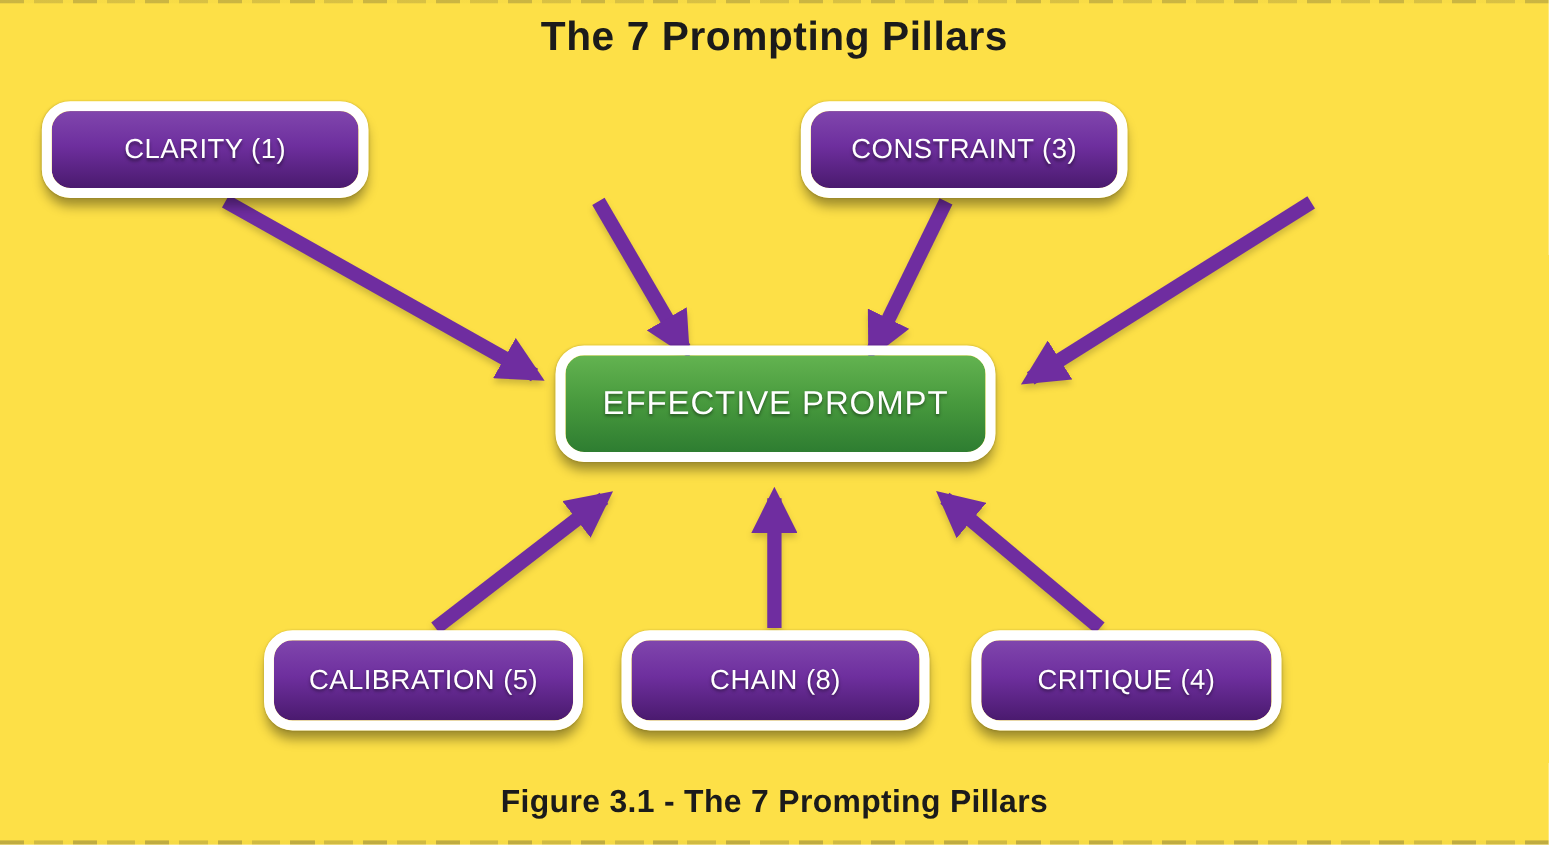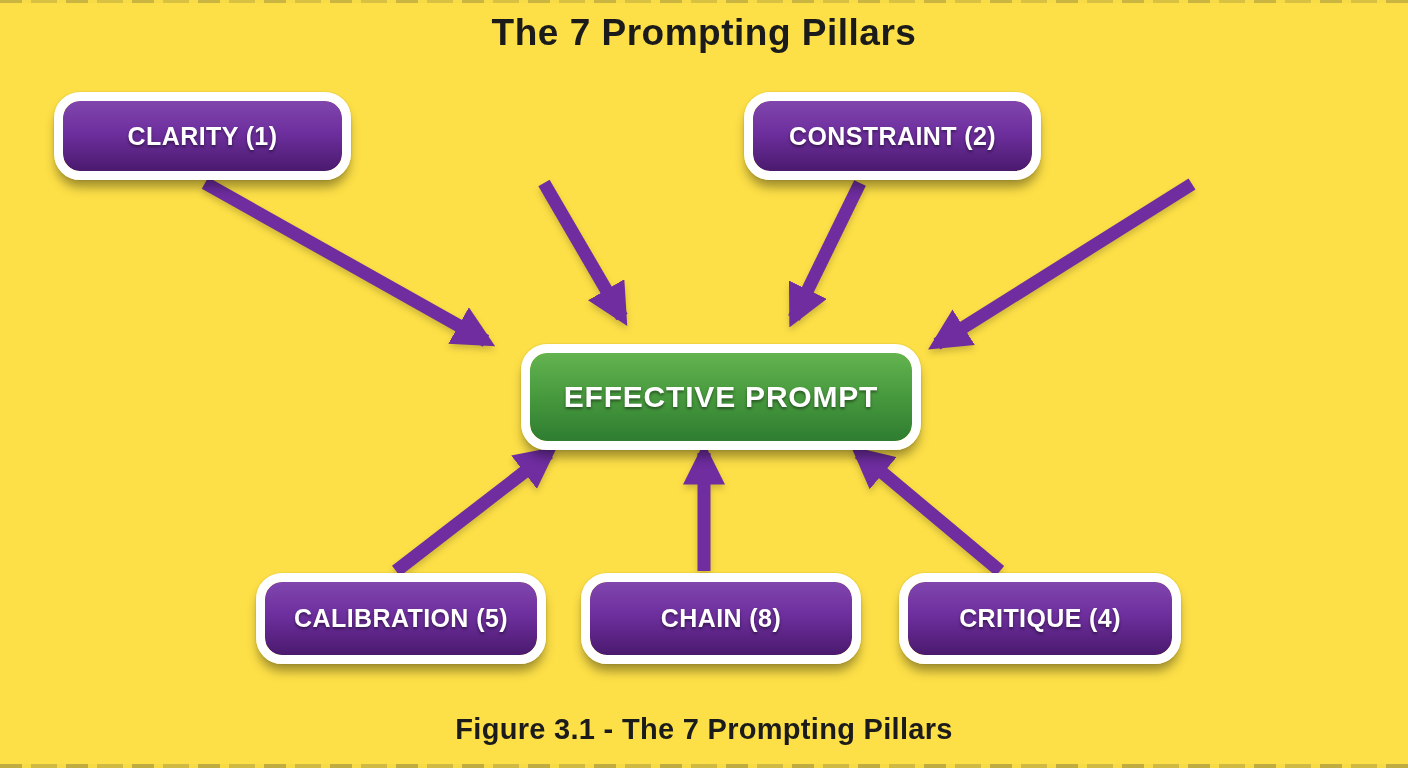--- a/index.html
+++ b/index.html
@@ -48,26 +48,25 @@
 
   .node {
     position: absolute;
     border: 9px solid #ffffff;
     border-radius: 26px;
     background-clip: padding-box;
     display: flex;
     align-items: center;
     justify-content: center;
     color: var(--label-text, #ffffff);
-    font-weight: 700;
+    font-weight: 400;
     letter-spacing: 0.4px;
     text-shadow: 0 2px 3px rgba(0,0,0,0.45);
     box-shadow: 0 0 2px rgba(0,0,0,0.18), 0 9px 11px -2px rgba(0,0,0,0.38);
     white-space: nowrap;
-    margin-left: 16px;
   }
   .node.purple {
     background-image: linear-gradient(180deg,
       var(--purple-top, #8046ad) 0%,
       var(--purple-mid, #6e2f9e) 45%,
       var(--purple-bottom, #4a1a6e) 100%);
     font-size: 25px;
   }
   .node.green {
     background-image: linear-gradient(180deg,
@@ -75,21 +74,21 @@
       var(--green-mid, #47993d) 50%,
       var(--green-bottom, #2e7d31) 100%);
     font-size: 30px;
     letter-spacing: 0.8px;
   }
 
   #node-clarity     { left: 38px;   top: 92px;  width: 297px; height: 88px; }
   #node-context     { left: 383px;  top: 92px;  width: 297px; height: 88px; }
   #node-constraint  { left: 728px;  top: 92px;  width: 297px; height: 88px; }
   #node-composition { left: 1073px; top: 92px;  width: 297px; height: 88px; }
-  #node-effective   { left: 505px;  top: 344px; width: 400px; height: 106px; }
+  #node-effective   { left: 505px;  top: 314px; width: 400px; height: 106px; }
   #node-calibration { left: 240px;  top: 573px; width: 290px; height: 91px; }
   #node-chain       { left: 565px;  top: 573px; width: 280px; height: 91px; }
   #node-critique    { left: 883px;  top: 573px; width: 282px; height: 91px; }
 
   .edge-artifact {
     position: absolute;
     left: 0;
     width: 100%;
     background: repeating-linear-gradient(90deg,
       rgba(50,50,50,0.55) 0px, rgba(50,50,50,0.55) 22px,
@@ -118,21 +117,21 @@
     <line x1="205" y1="183" x2="486" y2="341" marker-end="url(#ah)"></line>
     <line x1="544" y1="183" x2="622" y2="317" marker-end="url(#ah)"></line>
     <line x1="860" y1="183" x2="794" y2="318" marker-end="url(#ah)"></line>
     <line x1="1192" y1="184" x2="937" y2="344" marker-end="url(#ah)"></line>
     <line x1="396" y1="571" x2="549" y2="453" marker-end="url(#ah)"></line>
     <line x1="704" y1="571" x2="704" y2="453" marker-end="url(#ah)"></line>
     <line x1="1000" y1="571" x2="859" y2="453" marker-end="url(#ah)"></line>
   </svg>
 
   <div class="node purple" id="node-clarity">CLARITY (1)</div>
-  <div class="node purple" id="node-constraint">CONSTRAINT (2)</div>
+  <div class="node purple" id="node-constraint">CONSTRAINT (3)</div>
 
   <div class="node green" id="node-effective">EFFECTIVE PROMPT</div>
 
   <div class="node purple" id="node-calibration">CALIBRATION (5)</div>
   <div class="node purple" id="node-chain">CHAIN (8)</div>
   <div class="node purple" id="node-critique">CRITIQUE (4)</div>
 
   <div class="caption">Figure 3.1 - The 7 Prompting Pillars</div>
 
   <div class="edge-artifact bottom"></div>

